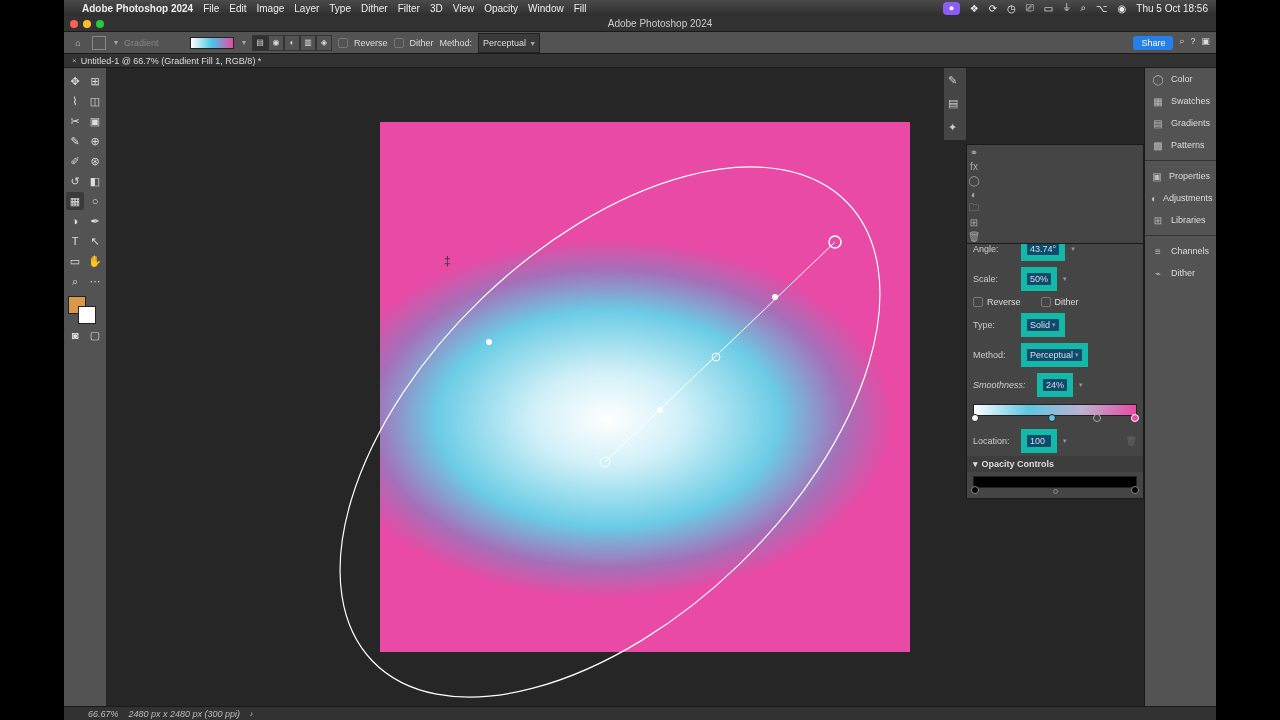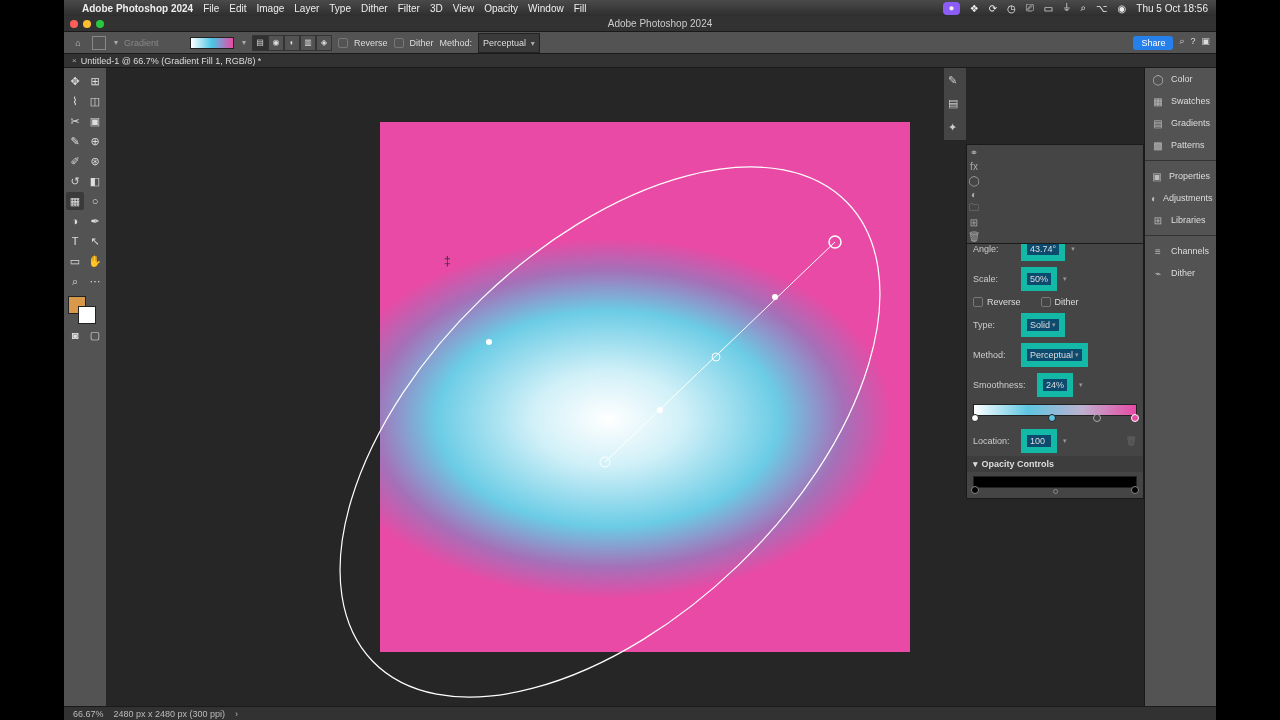--- a/index.html
+++ b/index.html
@@ -49,21 +49,21 @@
 .colorwell { grid-column: 1/3; margin-top: 4px; position: relative; height: 28px; }
 .fg { position: absolute; width: 18px; height: 18px; background: #d89a4a; border: 1px solid #222; left: 2px; top: 0; }
 .bg { position: absolute; width: 18px; height: 18px; background: #fff; border: 1px solid #222; left: 12px; top: 10px; }
 
 .canvas-area { flex: 1; background: #262626; position: relative; overflow: hidden; }
 .canvas { position: absolute; left: 274px; top: 54px; width: 530px; height: 530px; background: #e84aa5; overflow: visible; }
 .canvas .grad { position: absolute; inset: 0; background: radial-gradient(ellipse 380px 240px at 43% 56%, #fff 0%, #d0f0f8 20%, #6bcce5 45%, #a570b8 62%, #e84aa5 75%); }
 .ellipse-overlay { position: absolute; inset: -80px; pointer-events: none; }
 .ptr { position: absolute; color: #333; font-size: 12px; left: 64px; top: 132px; }
 
-.statusbar { height: 14px; background: #323232; display: flex; align-items: center; font-size: 9px; color: #bbb; padding: 0 9px; gap: 10px; border-top: 1px solid #1a1a1a; }
+.statusbar { height: 14px; background: #323232; display: flex; align-items: center; font-size: 9px; color: #bbb; padding: 0 24px; gap: 10px; border-top: 1px solid #1a1a1a; font-style: italic; }
 
 
 .ministrip { position: absolute; right: 0; top: 0; width: 22px; background: #454545; display: flex; flex-direction: column; gap: 10px; padding: 6px 0; align-items: center; height: 72px; }
 .ministrip .ms { width: 14px; height: 14px; color: #ccc; font-size: 11px; }
 
 
 .dock { position: absolute; right: 0; top: 0; bottom: 0; width: 72px; background: #535353; border-left: 1px solid #1a1a1a; }
 .dock-item { display: flex; align-items: center; gap: 6px; padding: 4px 6px; font-size: 9px; color: #ddd; }
 .dock-sep { height: 1px; background: #333; margin: 4px 0; }
 .dock-icon { width: 14px; height: 14px; display: flex; align-items: center; justify-content: center; font-size: 10px; color: #bbb; }
@@ -280,21 +280,21 @@
             </span>
           </div>
         <div class="row">
             <span class="label">Method:</span>
             <span class="field">
               <span>Perceptual</span>
               <span class="chev">▾</span>
             </span>
           </div>
         <div class="row">
-            <span class="label" style="width:60px;">Smoothness:</span>
+            <span class="label" style="width:60px;font-style:italic;">Smoothness:</span>
             <span class="field">24%</span>
             <span class="chev">▾</span>
           </div>
         <div class="color-slider">
           <div class="color-track"></div>
           <div class="stop" style="left:-2px;background:#fff;"></div>
           <div class="stop" style="left:46%;background:#5ec6e2;"></div>
           <div class="stop" style="left:73%;background:none;border-color:#aaa;"></div>
           <div class="stop" style="right:-2px;background:#e84aa5;border-color:#fff;"></div>
         </div>

